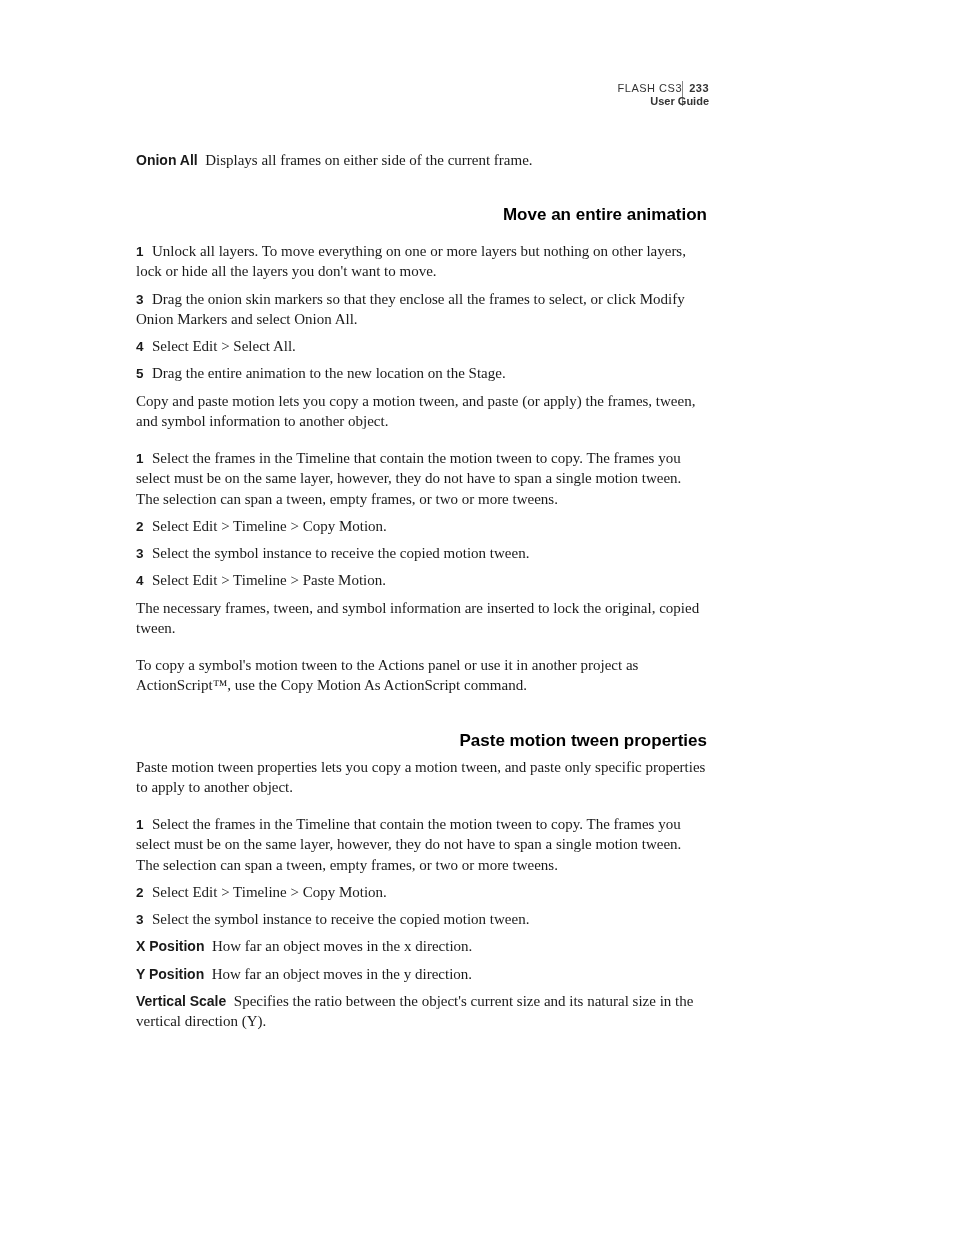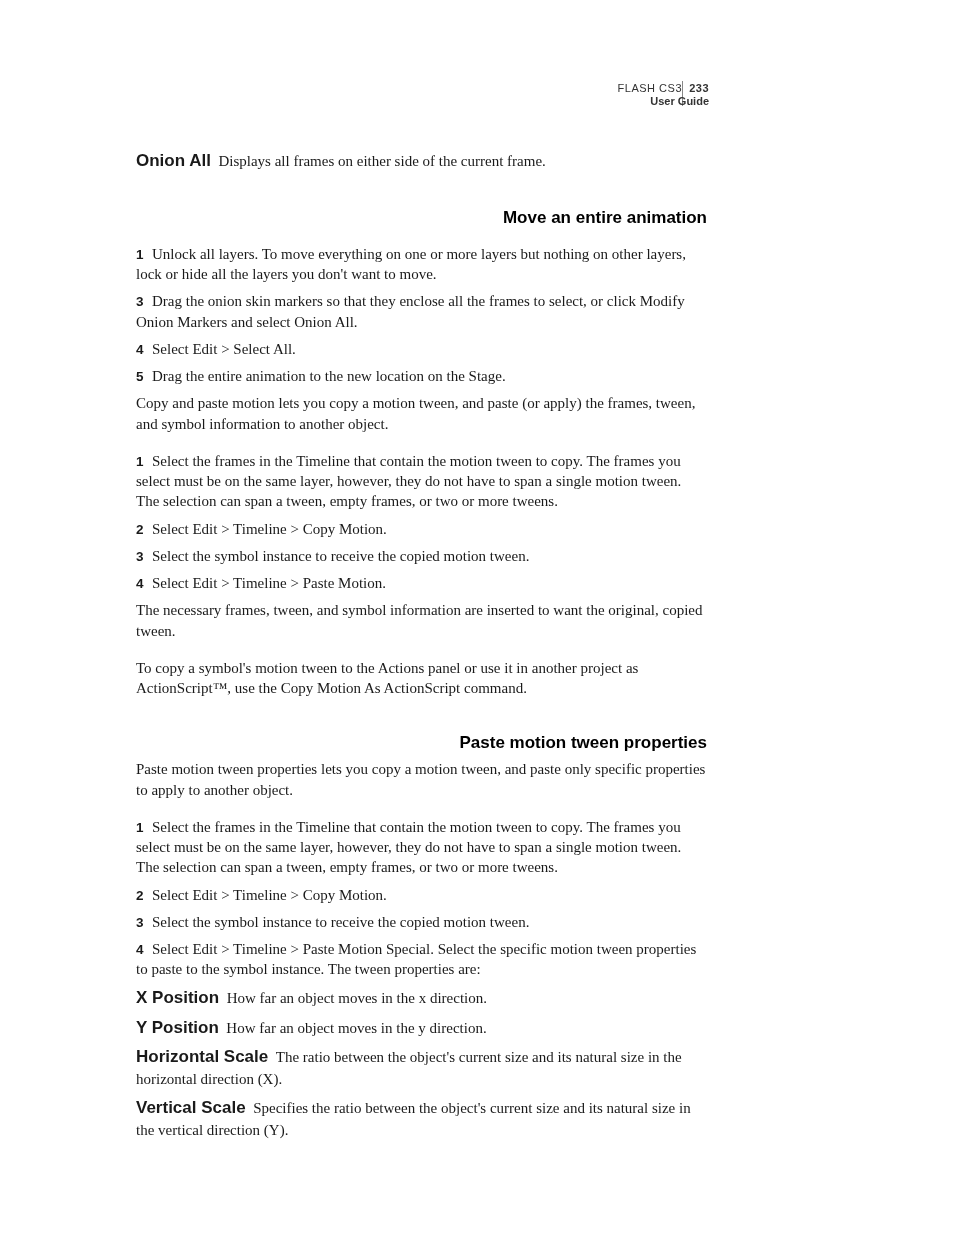--- a/index.html
+++ b/index.html
@@ -41,21 +41,21 @@
   .content {
     margin-top: 70px;
     font-size: 15px;
     line-height: 1.35;
     color: #1a1a1a;
   }
   .content p { margin: 0 0 7px 0; }
   .label-bold {
     font-family: "Myriad Pro", Arial, Helvetica, sans-serif;
     font-weight: bold;
-    font-size: 17px;
+    font-size: 14px;
   }
   h2.section {
     font-family: Liberation Sans, sans-serif;
     font-weight: bold;
     font-size: 17px;
     margin: 34px 0 4px 0;
     color: #000;
     text-align: right;
   }
   .step {
@@ -103,31 +103,29 @@
     <p class="step"><span class="num">3</span><span>Drag the onion skin markers so that they enclose all the frames to select, or click Modify Onion Markers and select Onion All.</span></p>
     <p class="step"><span class="num">4</span><span>Select Edit &gt; Select All.</span></p>
     <p class="step"><span class="num">5</span><span>Drag the entire animation to the new location on the Stage.</span></p>
 
     <p>Copy and paste motion lets you copy a motion tween, and paste (or apply) the frames, tween, and symbol information to another object.</p>
     <div class="gap"></div>
     <p class="step"><span class="num">1</span><span>Select the frames in the Timeline that contain the motion tween to copy. The frames you select must be on the same layer, however, they do not have to span a single motion tween. The selection can span a tween, empty frames, or two or more tweens.</span></p>
     <p class="step"><span class="num">2</span><span>Select Edit &gt; Timeline &gt; Copy Motion.</span></p>
     <p class="step"><span class="num">3</span><span>Select the symbol instance to receive the copied motion tween.</span></p>
     <p class="step"><span class="num">4</span><span>Select Edit &gt; Timeline &gt; Paste Motion.</span></p>
-    <p>The necessary frames, tween, and symbol information are inserted to want the original, copied tween.</p>
+    <p>The necessary frames, tween, and symbol information are inserted to lock the original, copied tween.</p>
     <div class="gap"></div>
     <p>To copy a symbol's motion tween to the Actions panel or use it in another project as ActionScript™, use the Copy Motion As ActionScript command.</p>
 
     <h2 class="section">Paste motion tween properties</h2>
     <p>Paste motion tween properties lets you copy a motion tween, and paste only specific properties to apply to another object.</p>
     <div class="gap"></div>
     <p class="step"><span class="num">1</span><span>Select the frames in the Timeline that contain the motion tween to copy. The frames you select must be on the same layer, however, they do not have to span a single motion tween. The selection can span a tween, empty frames, or two or more tweens.</span></p>
     <p class="step"><span class="num">2</span><span>Select Edit &gt; Timeline &gt; Copy Motion.</span></p>
     <p class="step"><span class="num">3</span><span>Select the symbol instance to receive the copied motion tween.</span></p>
-    <p class="step"><span class="num">4</span><span>Select Edit &gt; Timeline &gt; Paste Motion Special. Select the specific motion tween properties to paste to the symbol instance. The tween properties are:</span></p>
 
     <p><span class="label-bold">X Position</span>&nbsp;&nbsp;<span>How far an object moves in the x direction.</span></p>
     <p><span class="label-bold">Y Position</span>&nbsp;&nbsp;<span>How far an object moves in the y direction.</span></p>
-    <p><span class="label-bold">Horizontal Scale</span>&nbsp;&nbsp;<span>The ratio between the object's current size and its natural size in the horizontal direction (X).</span></p>
     <p><span class="label-bold">Vertical Scale</span>&nbsp;&nbsp;<span>Specifies the ratio between the object's current size and its natural size in the vertical direction (Y).</span></p>
 
   </div>
 </div>
 
 </body></html>

